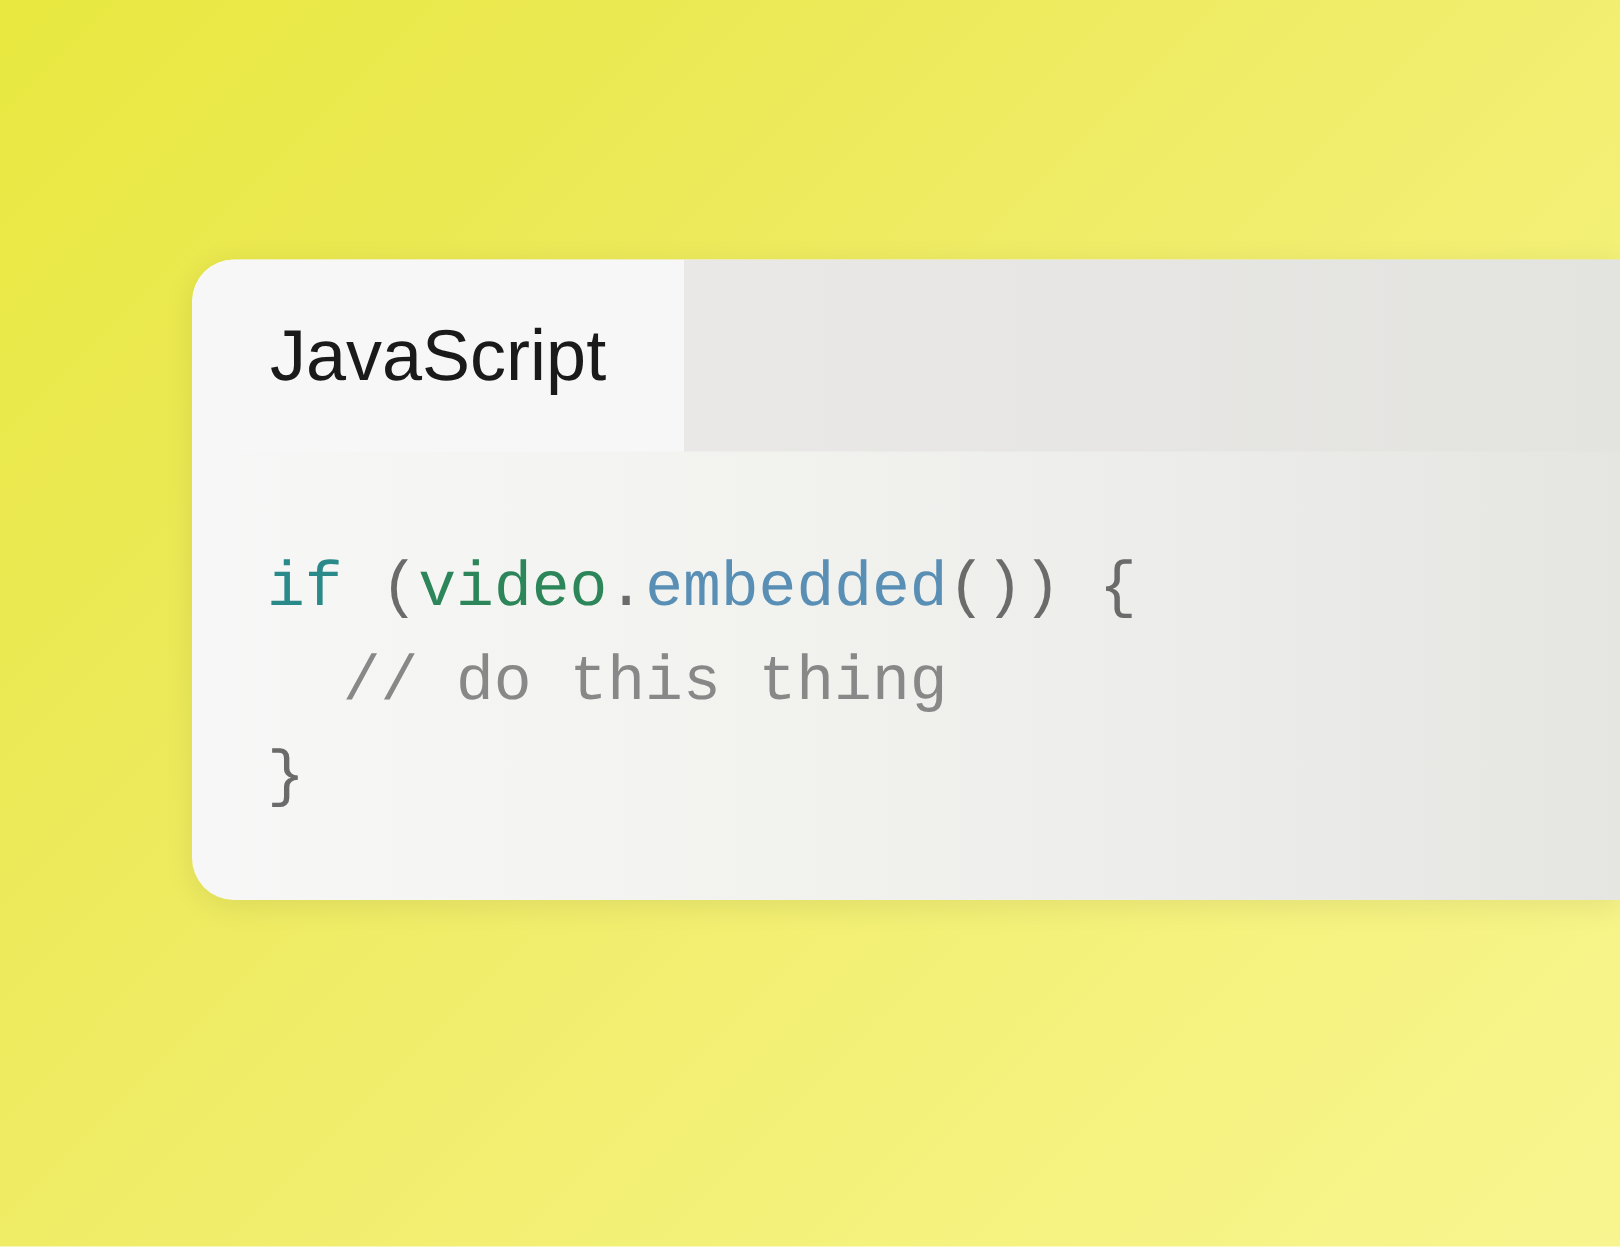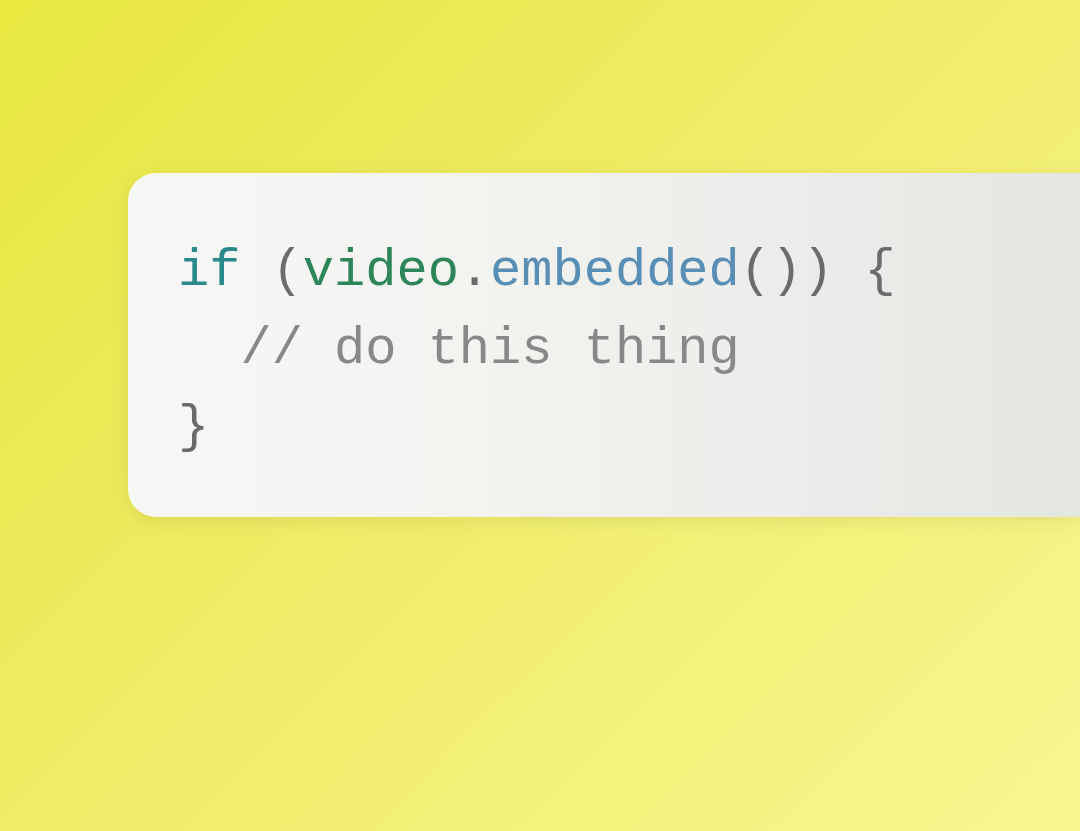--- a/index.html
+++ b/index.html
@@ -39,21 +39,21 @@
       background: #f7f7f7;
       border-radius: 28px 0 0 0;
     }
     .tab-rest {
       flex: 1;
       background: linear-gradient(90deg, #e9e8e6 0%, #e3e3e0 100%);
     }
     .code-area {
       padding: 60px 50px 50px 50px;
       font-family: "SF Mono", Menlo, Monaco, Consolas, "Courier New", monospace;
-      font-size: 52px;
+      font-size: 42px;
       line-height: 1.5;
       white-space: pre;
       color: #3a3a3a;
     }
     .tok-keyword {
       color: #2a8a8a;
     }
     .tok-punct {
       color: #6b6b6b;
     }
@@ -64,16 +64,22 @@
       color: #5a8fb5;
     }
     .tok-comment {
       color: #888888;
     }
   </style>
 </head>
 <body>
 
 <div class="code-card">
+  <div class="tab-bar">
+    <div class="tab">
+      <span>JavaScript</span>
+    </div>
+    <div class="tab-rest"></div>
+  </div>
   <div class="code-area"><span class="tok-keyword">if</span><span> </span><span class="tok-punct">(</span><span class="tok-var">video</span><span class="tok-punct">.</span><span class="tok-method">embedded</span><span class="tok-punct">()</span><span class="tok-punct">)</span><span> </span><span class="tok-punct">{</span>
 <span>  </span><span class="tok-comment">// do this thing</span>
 <span class="tok-punct">}</span></div>
 </div>
 
 </body></html>

